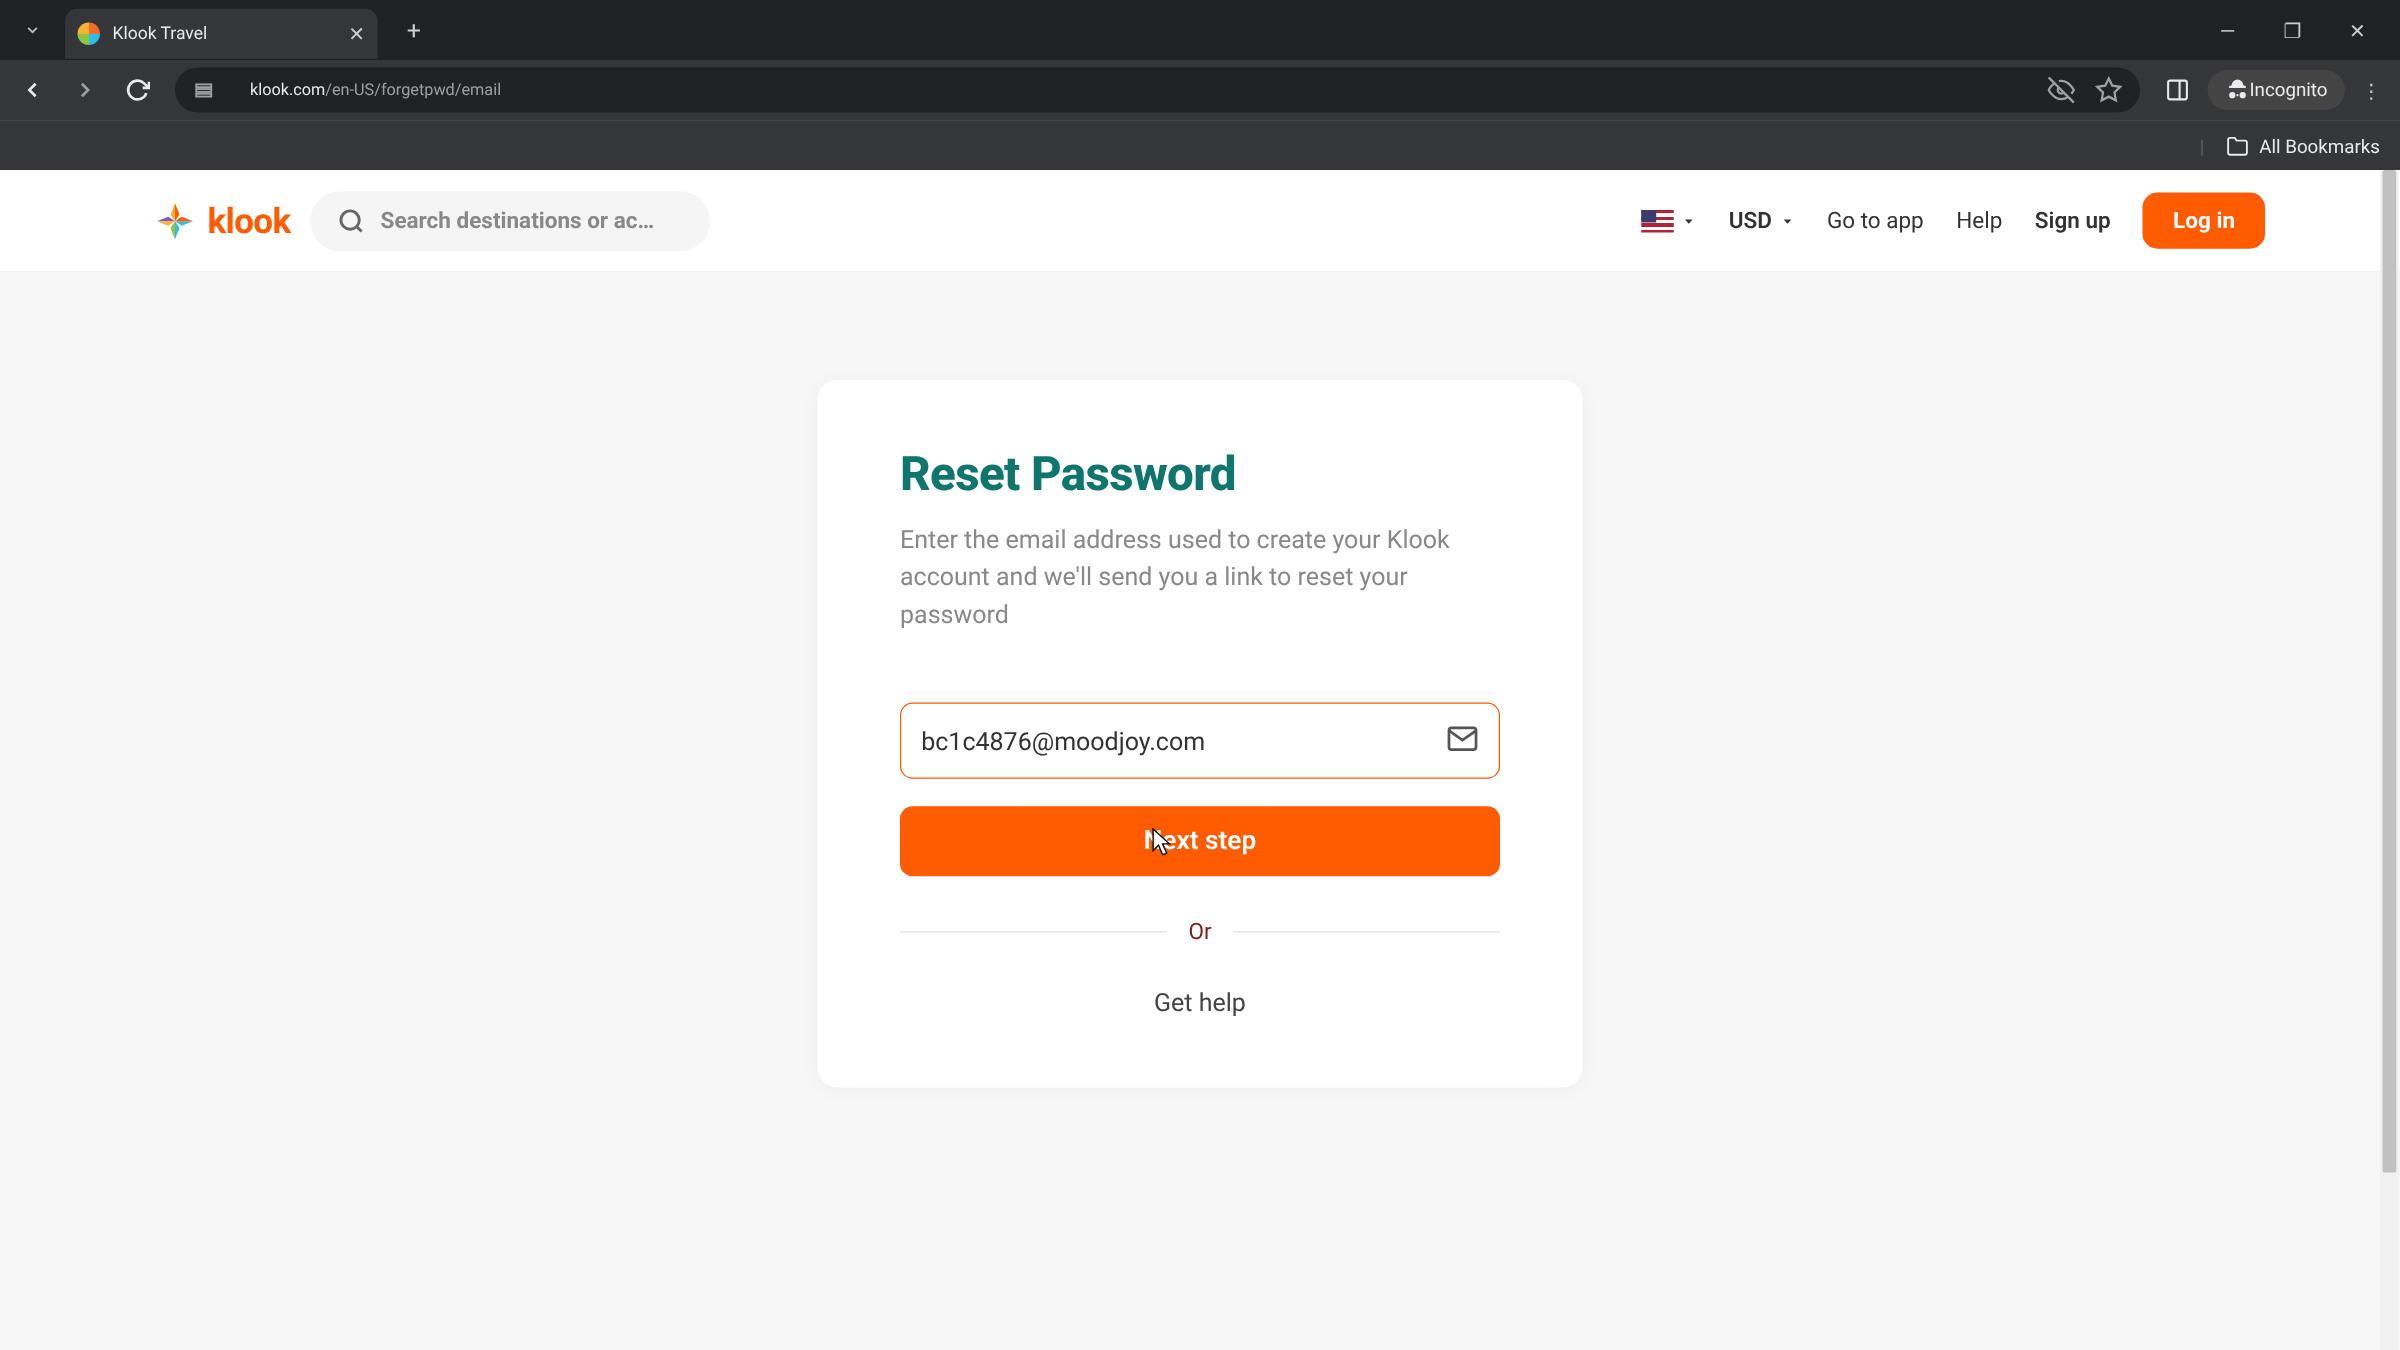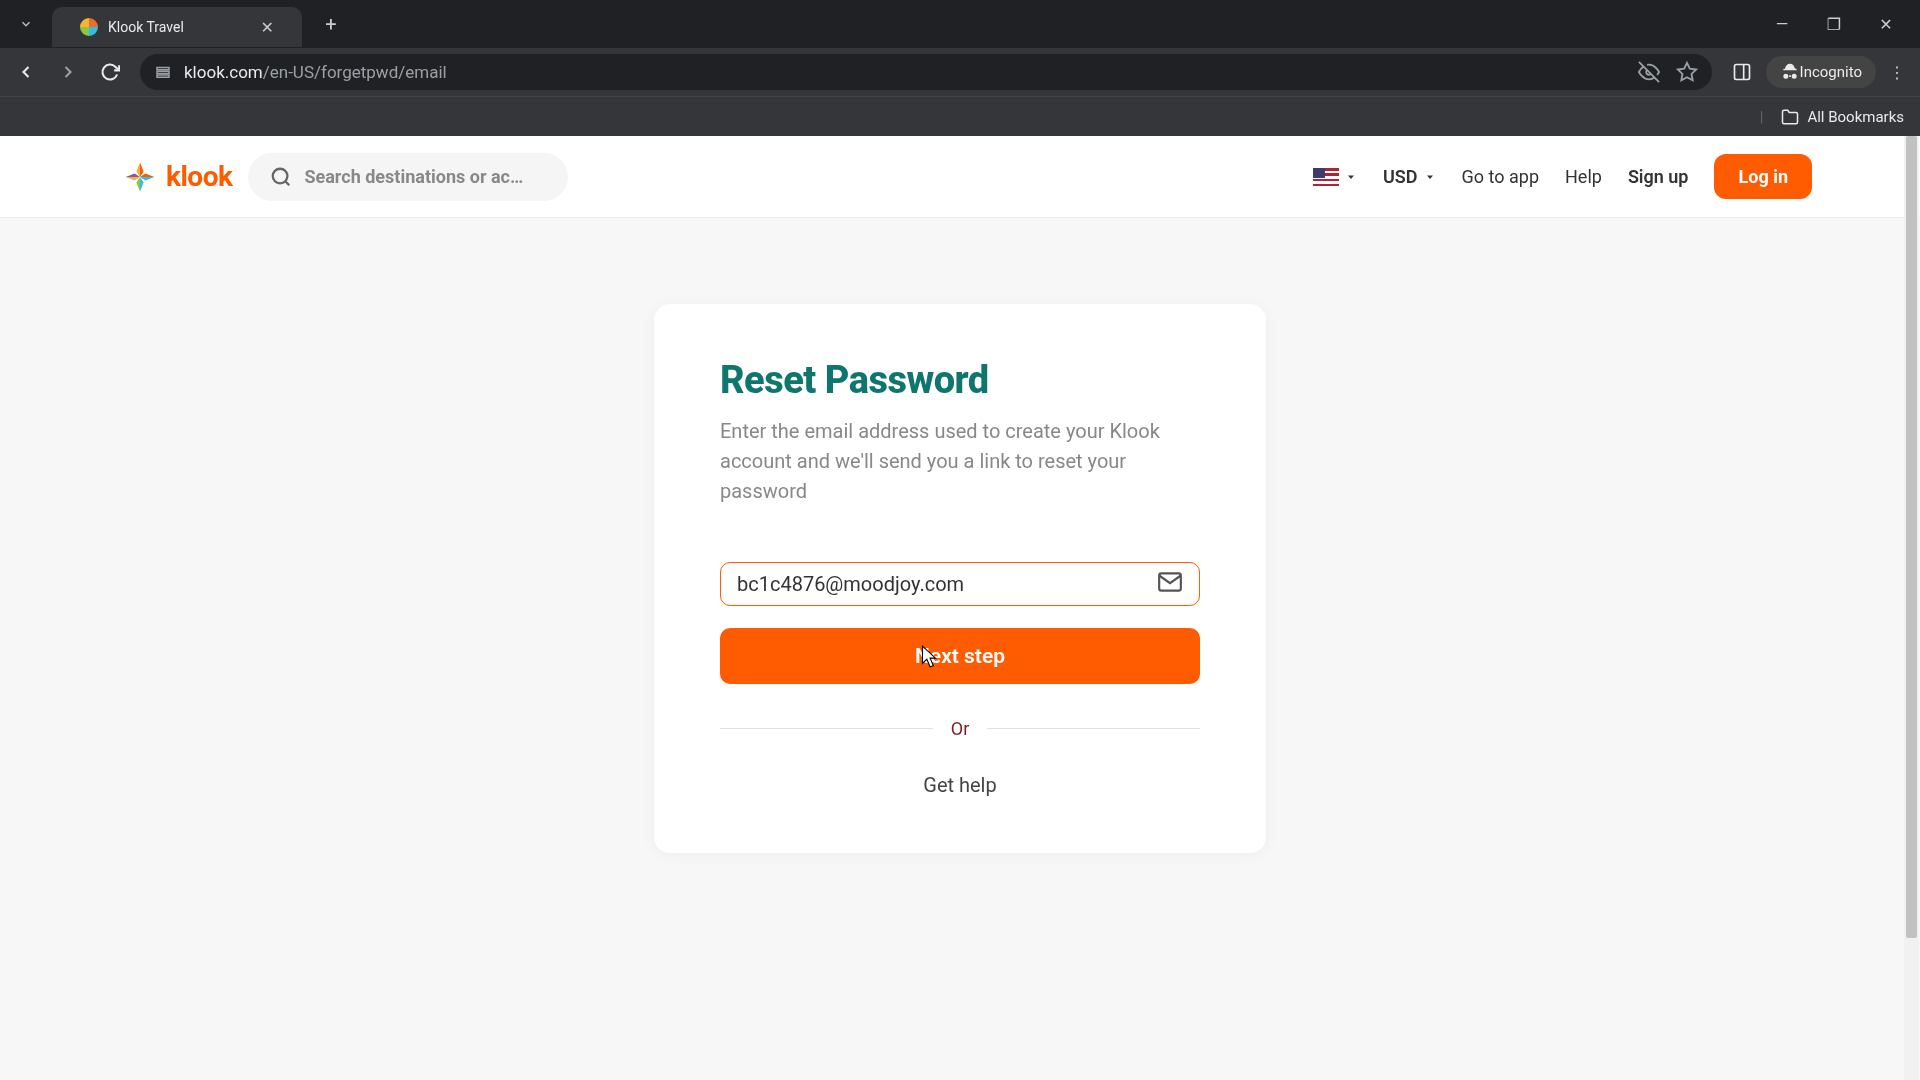--- a/index.html
+++ b/index.html
@@ -30,21 +30,21 @@
       justify-content: center;
       color: #bbb;
       border-radius: 8px;
     }
     .tab {
       display: flex;
       align-items: center;
       background: #35363a;
       border-radius: 10px 10px 0 0;
       height: 40px;
-      padding: 0 28px;
+      padding: 0 10px;
       margin-left: 8px;
       color: #e8eaed;
       font-size: 14px;
       gap: 10px;
       min-width: 250px;
       margin-top: 6px;
     }
     .favicon {
       width: 18px;
       height: 18px;
@@ -104,22 +104,22 @@
     }
     .url-bar {
       flex: 1;
       height: 36px;
       background: #202124;
       border-radius: 20px;
       display: flex;
       align-items: center;
       padding: 0 14px;
       color: #e8eaed;
-      font-size: 17px;
-      gap: 12px;
+      font-size: 13px;
+      gap: 28px;
       margin: 0 6px;
     }
     .url-domain {
       color: #e8eaed;
     }
     .url-path {
       color: #9aa0a6;
     }
     .url-actions {
       margin-left: auto;
@@ -277,21 +277,21 @@
     }
     .card-desc {
       font-size: 20px;
       color: #888;
       line-height: 1.5;
       margin-bottom: 56px;
     }
     .input-wrap {
       border: 1.5px solid #ff5b00;
       border-radius: 10px;
-      height: 44px;
+      height: 61px;
       display: flex;
       align-items: center;
       padding: 0 16px;
       margin-bottom: 22px;
     }
     .input-wrap input {
       border: none;
       outline: none;
       flex: 1;
       font-size: 20px;

